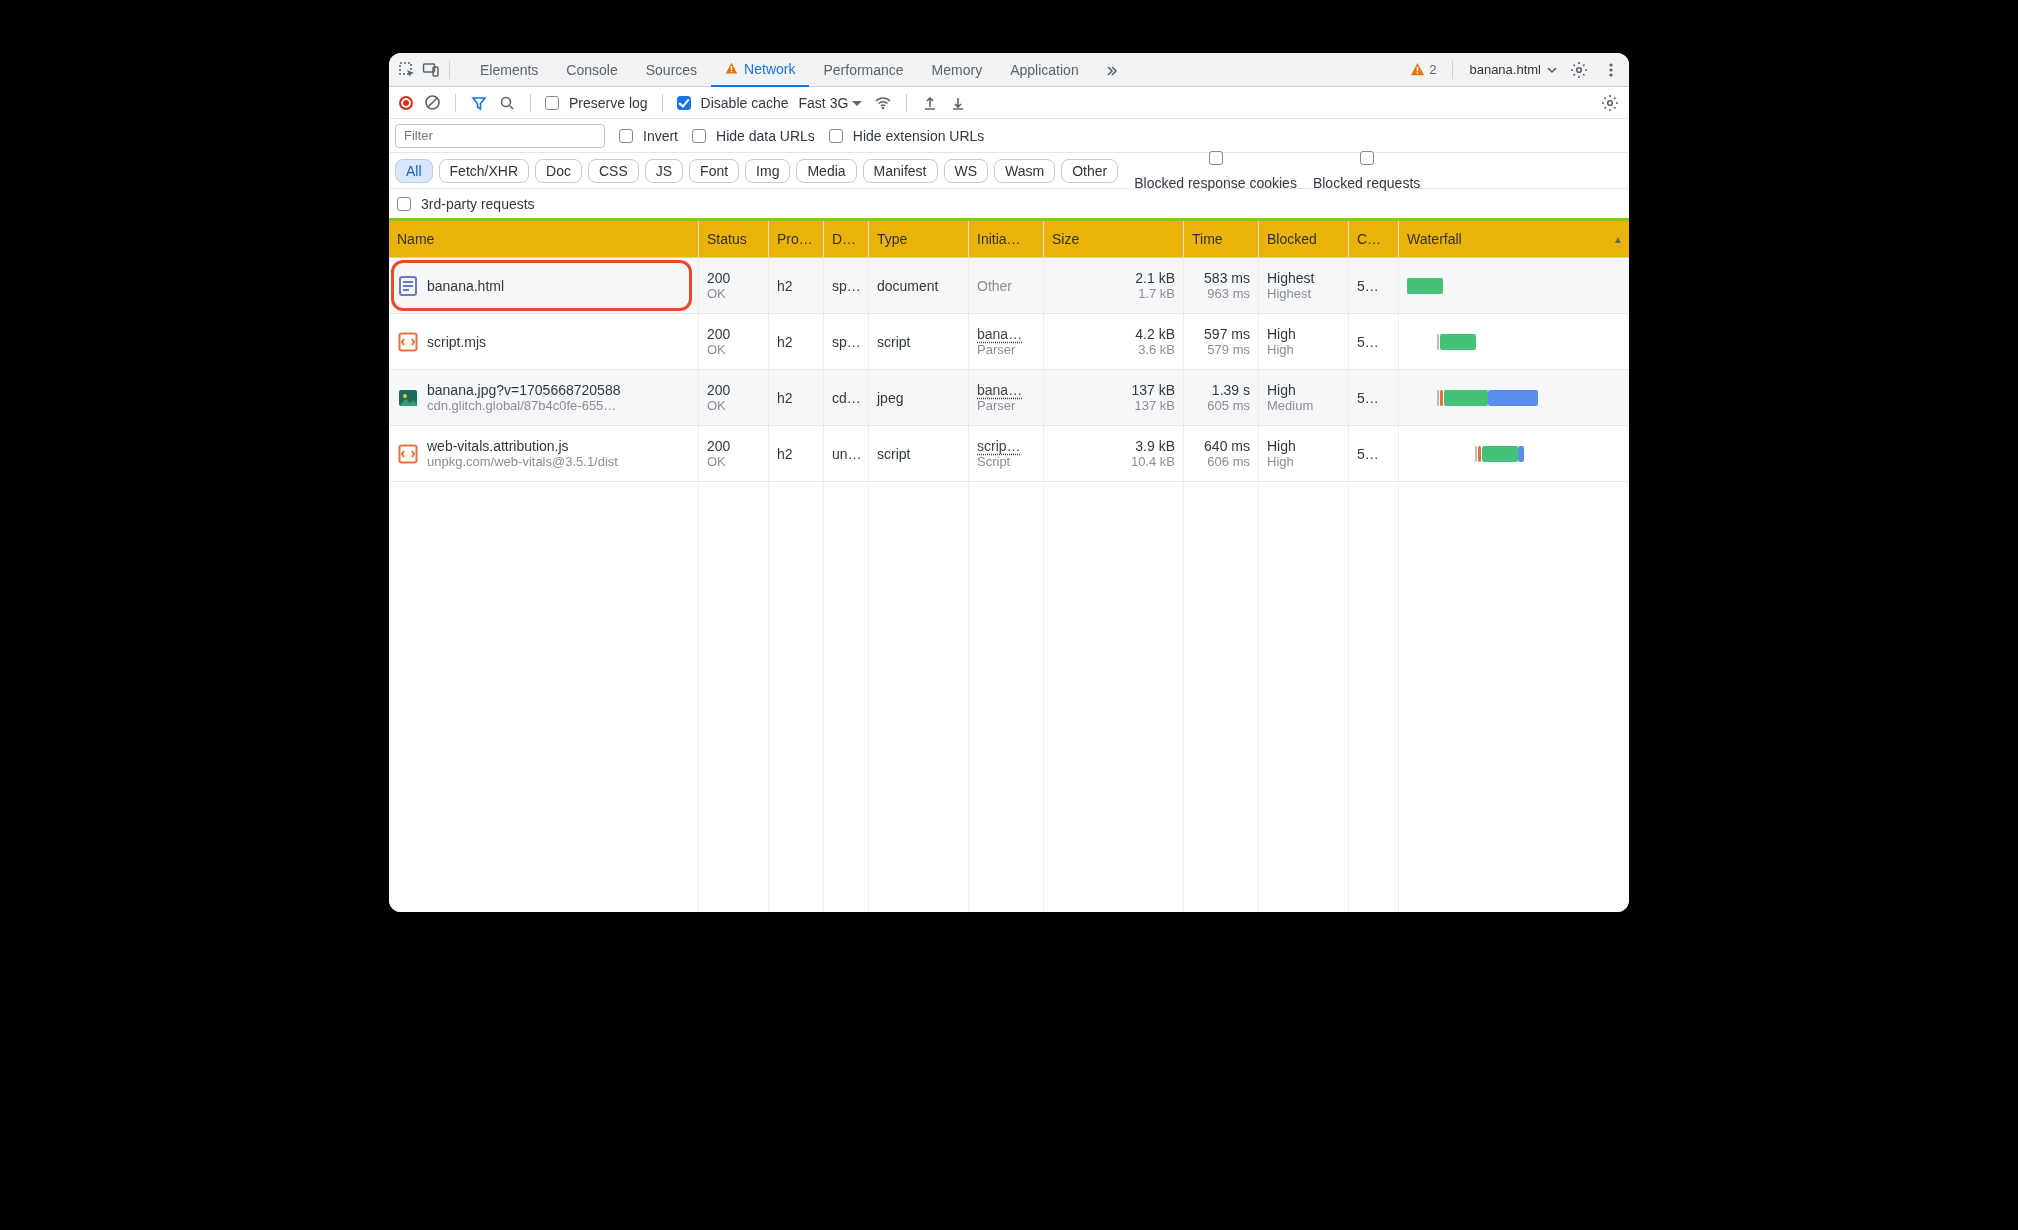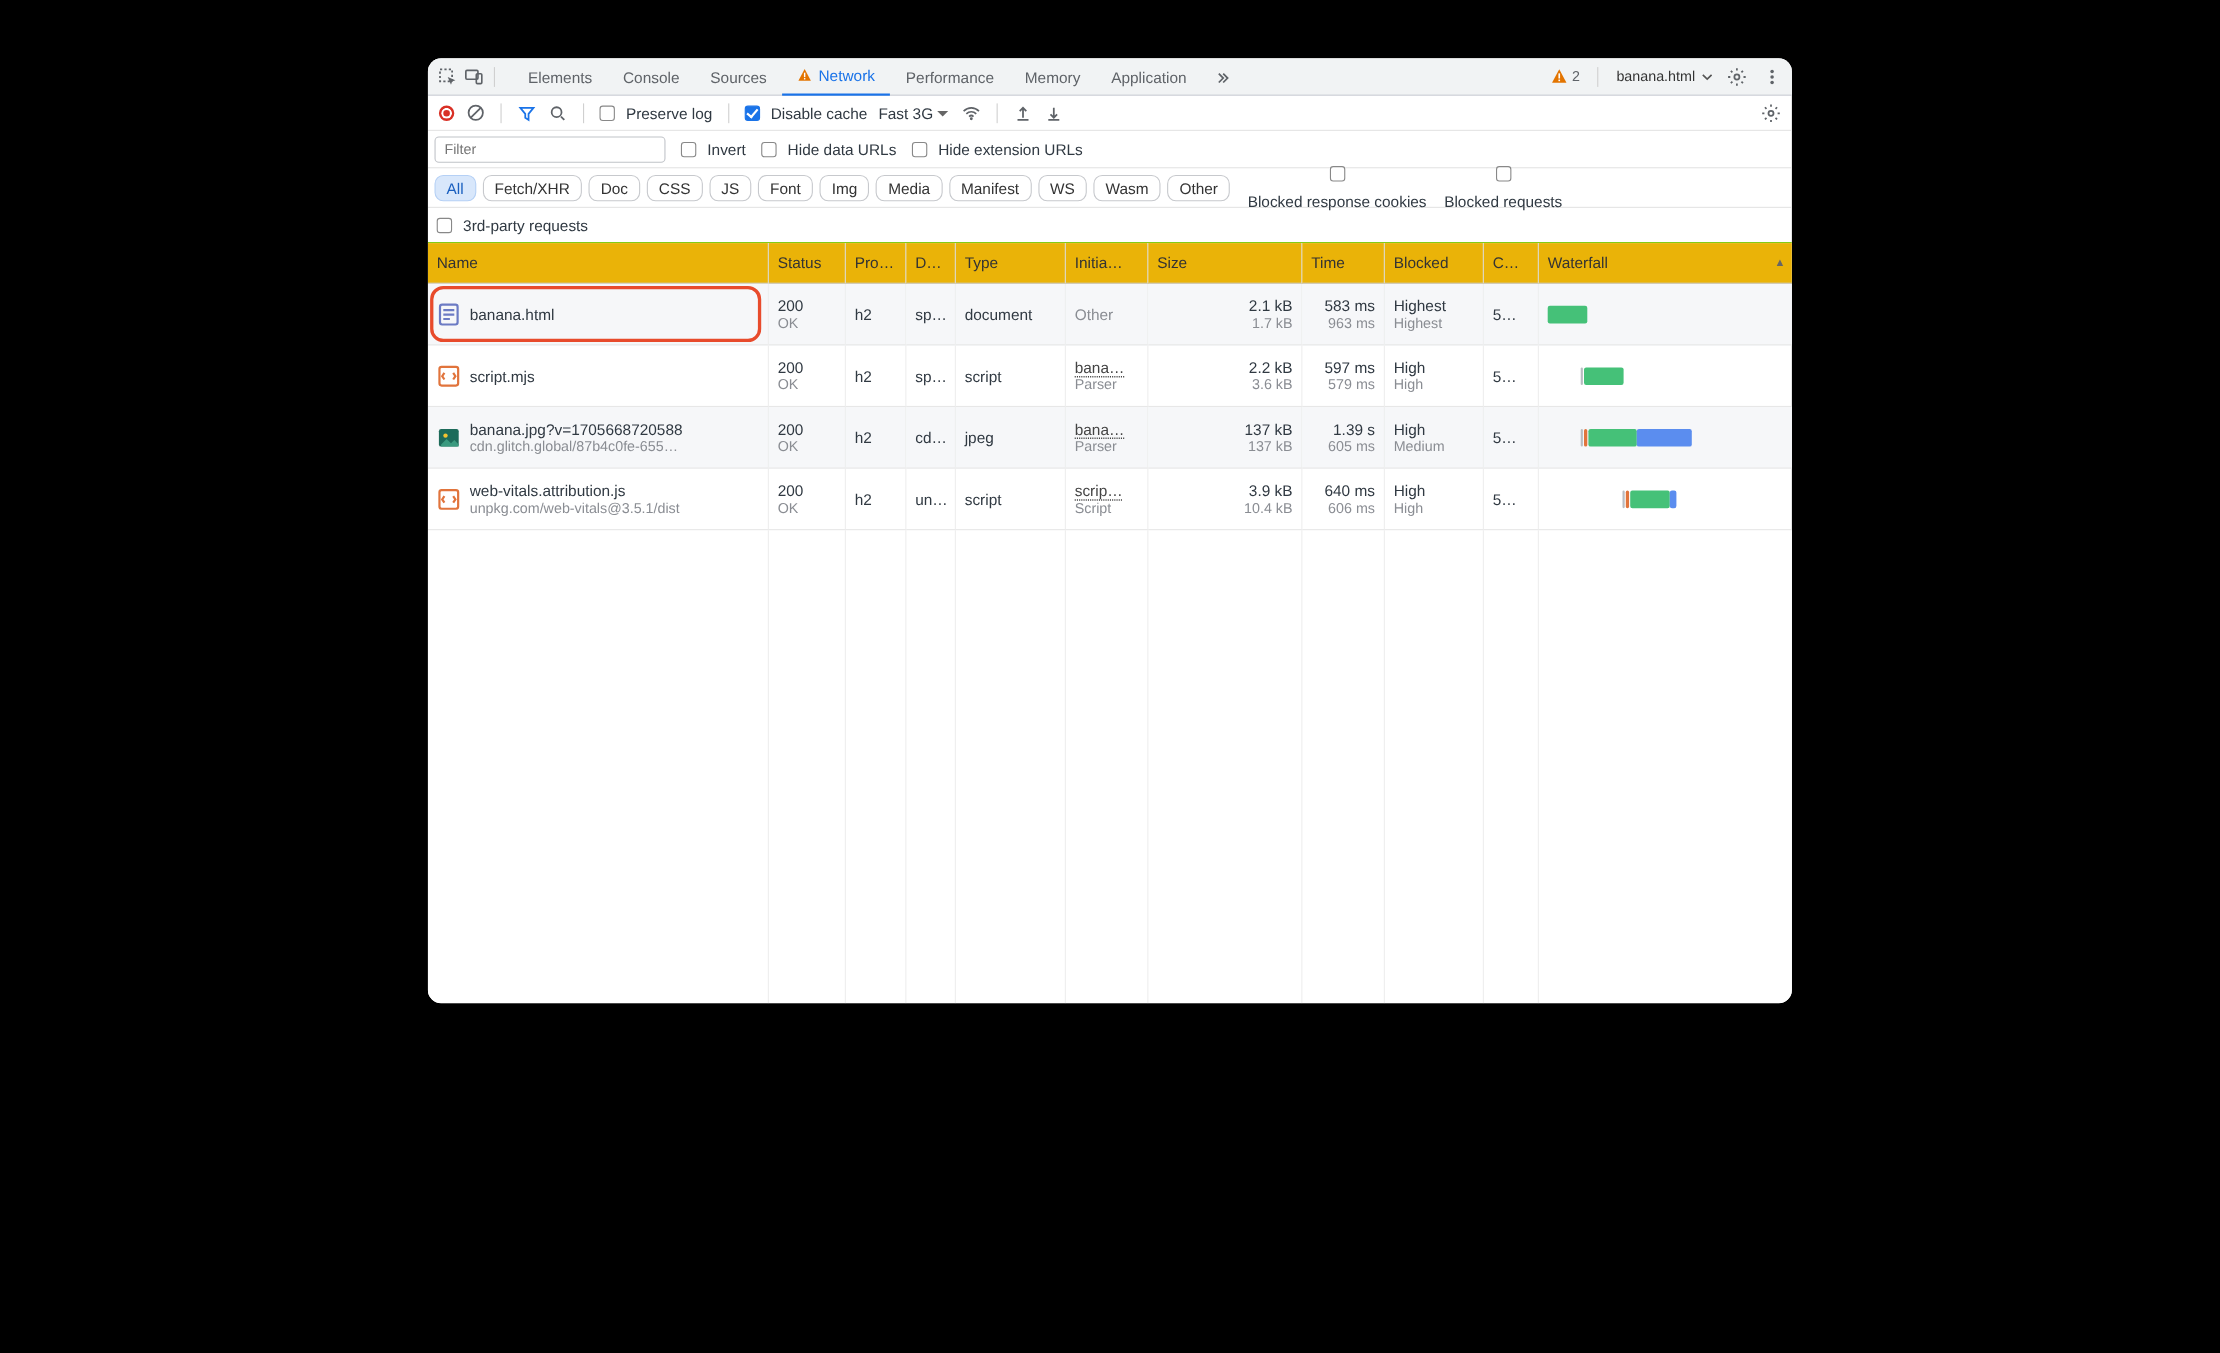--- a/index.html
+++ b/index.html
@@ -57,21 +57,21 @@
   .cbox.checked{ background:#1a73e8;border-color:#1a73e8;}
   .cbox.checked::after{content:"";position:absolute;left:3px;top:0px;width:4px;height:8px;border:solid #fff;border-width:0 2px 2px 0;transform:rotate(40deg);}
   .sel { font-size:14px;color:#303942; padding-right:16px; position:relative;}
   .sel::after{content:"";position:absolute;right:2px;top:6px;border:5px solid transparent;border-top-color:#666;}
   .toolbar2 { height:34px; border-bottom:1px solid #e4e4e4; display:flex; align-items:center; padding:0 6px; gap:14px;}
   .filter-input { width:210px;height:24px;border:1px solid #c0c3c8;border-radius:4px;padding:0 8px;font-size:13px;color:#777;}
   .chiprow { height:36px; border-bottom:1px solid #e4e4e4; display:flex; align-items:center; padding:0 6px; gap:8px; flex-wrap:nowrap;}
   .chip { border:1px solid #c7c9cd; border-radius:8px; padding:3px 10px; font-size:14px; color:#333; background:#fff; cursor:pointer;}
   .chip.active { background:#d8e7fb; border-color:#b5d0f5; color:#1a5fbf;}
   .chiprow .chk{ margin-left:8px;flex-direction:column;}
-  .thirdrow{ height:32px;border-bottom:1px solid #84cc16;display:flex;align-items:center;padding:0 8px;}
+  .thirdrow{ height:32px;border-bottom:3px solid #84cc16;display:flex;align-items:center;padding:0 8px;}
   
   .grid { display:grid; grid-template-columns: 310px 70px 55px 45px 100px 75px 140px 75px 90px 50px 1fr; font-size:14px;}
   .grid .hd { background:#eab308; border-bottom:1px solid #cbced4; border-right:1px solid #dcdfe3; height:28px; display:flex;align-items:center; padding:18px 8px; color:#333; white-space:nowrap; overflow:hidden; text-overflow:ellipsis; position:relative;}
   .grid .hd:last-child{border-right:none;}
   .grid .hd.sorted::after{content:"▲"; position:absolute; right:6px; font-size:10px; color:#666;}
   .row { display:contents; }
   .row .c { border-bottom:1px solid #e7e7e7; border-right:1px solid #eee; height:56px; padding:6px 8px; display:flex; flex-direction:column; justify-content:center; white-space:nowrap; overflow:hidden; text-overflow:ellipsis; font-size:14px;}
   .row .c:last-child{border-right:none;}
   .row.alt .c { background:#f6f7f9; }
   .row.hl .c.name{ position:relative;}
@@ -333,21 +333,21 @@
               <span>script.mjs</span>
             </span>
           </div>
         </div><div class="c">
           <span>200</span>
           <span class="sub">OK</span>
         </div><div class="c" style="justify-content:center;">h2</div><div class="c" style="justify-content:center;">sp…</div><div class="c" style="justify-content:center;">script</div><div class="c">
           <span class="lnk" style="">bana…</span>
           <span class="sub">Parser</span>
         </div><div class="c num-r">
-          <span class="primary" style="text-align:right">2.2 kB</span>
+          <span class="primary" style="text-align:right">4.2 kB</span>
           <span class="sub">3.6 kB</span>
         </div><div class="c num-r">
           <span class="primary" style="text-align:right">597 ms</span>
           <span class="sub">579 ms</span>
         </div><div class="c">
           <span>High</span>
           <span class="sub">High</span>
         </div><div class="c" style="justify-content:center;">5…</div><div class="c">
           <div class="wf">
             <div class="bar" style="left:30px;width:2px;height:16px;background:#b9bcc2;"></div>

